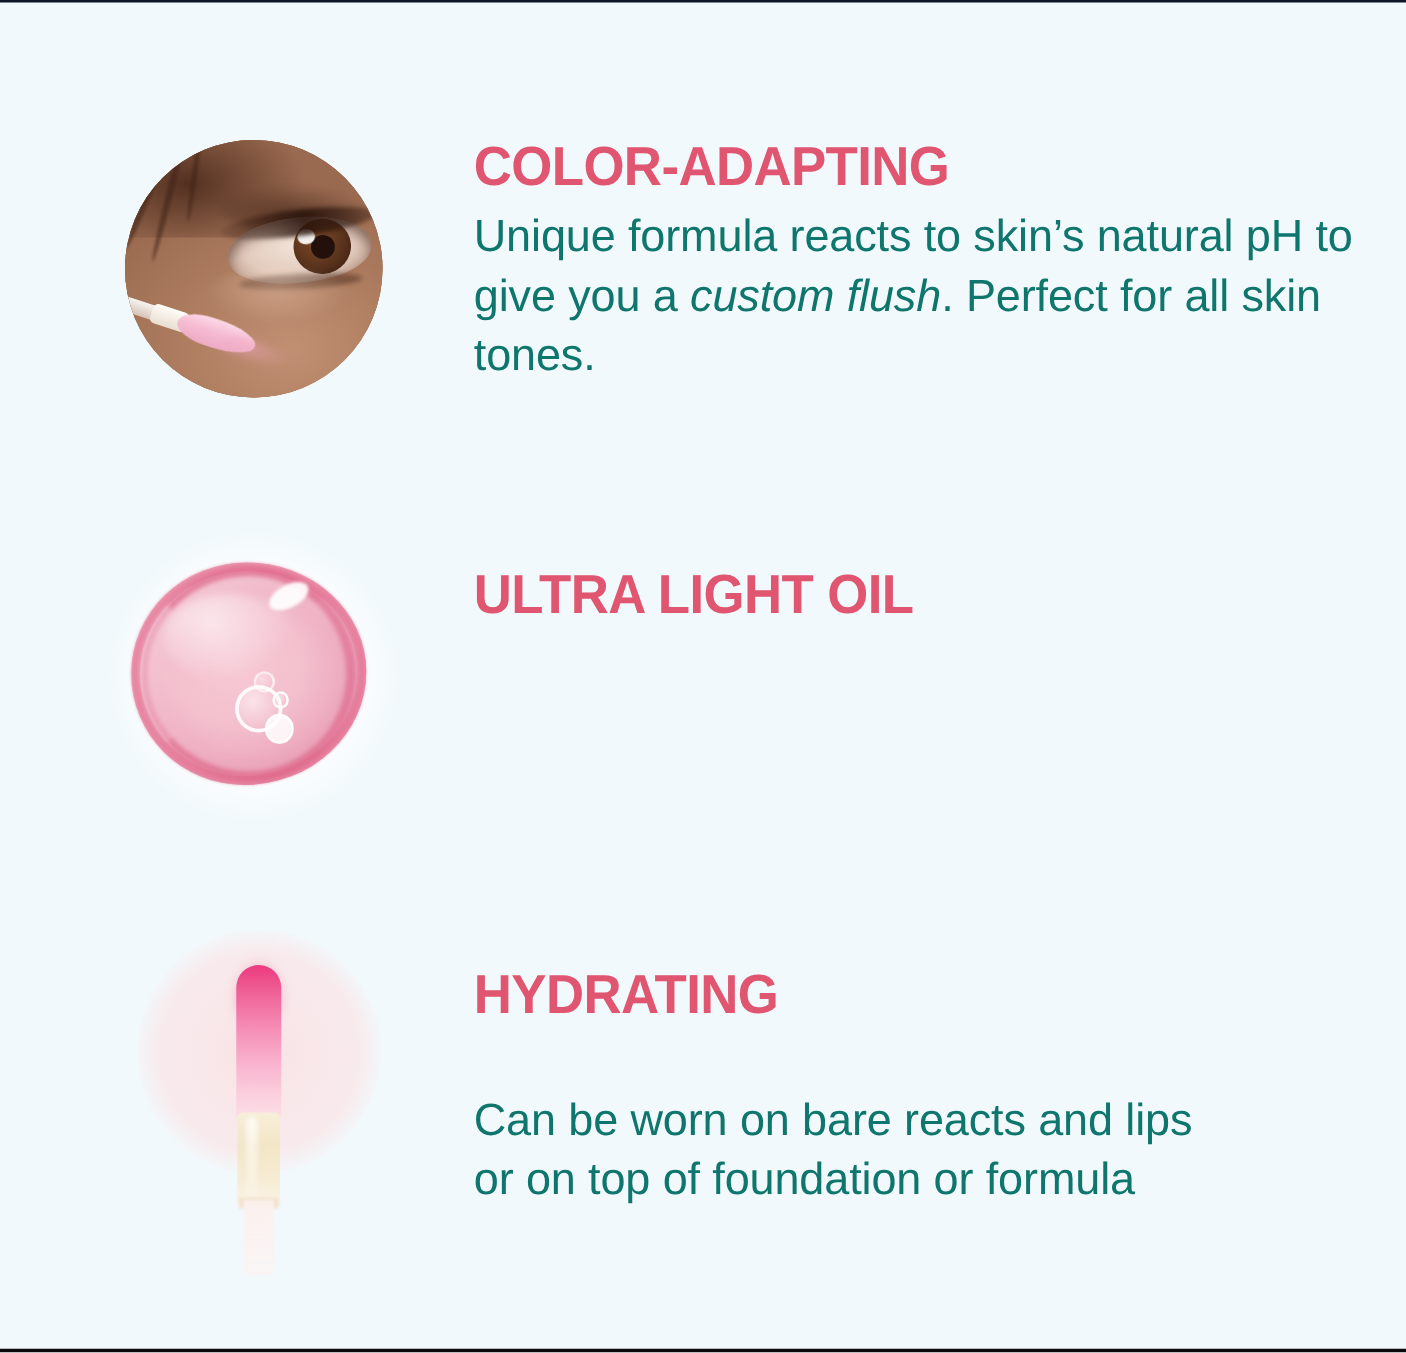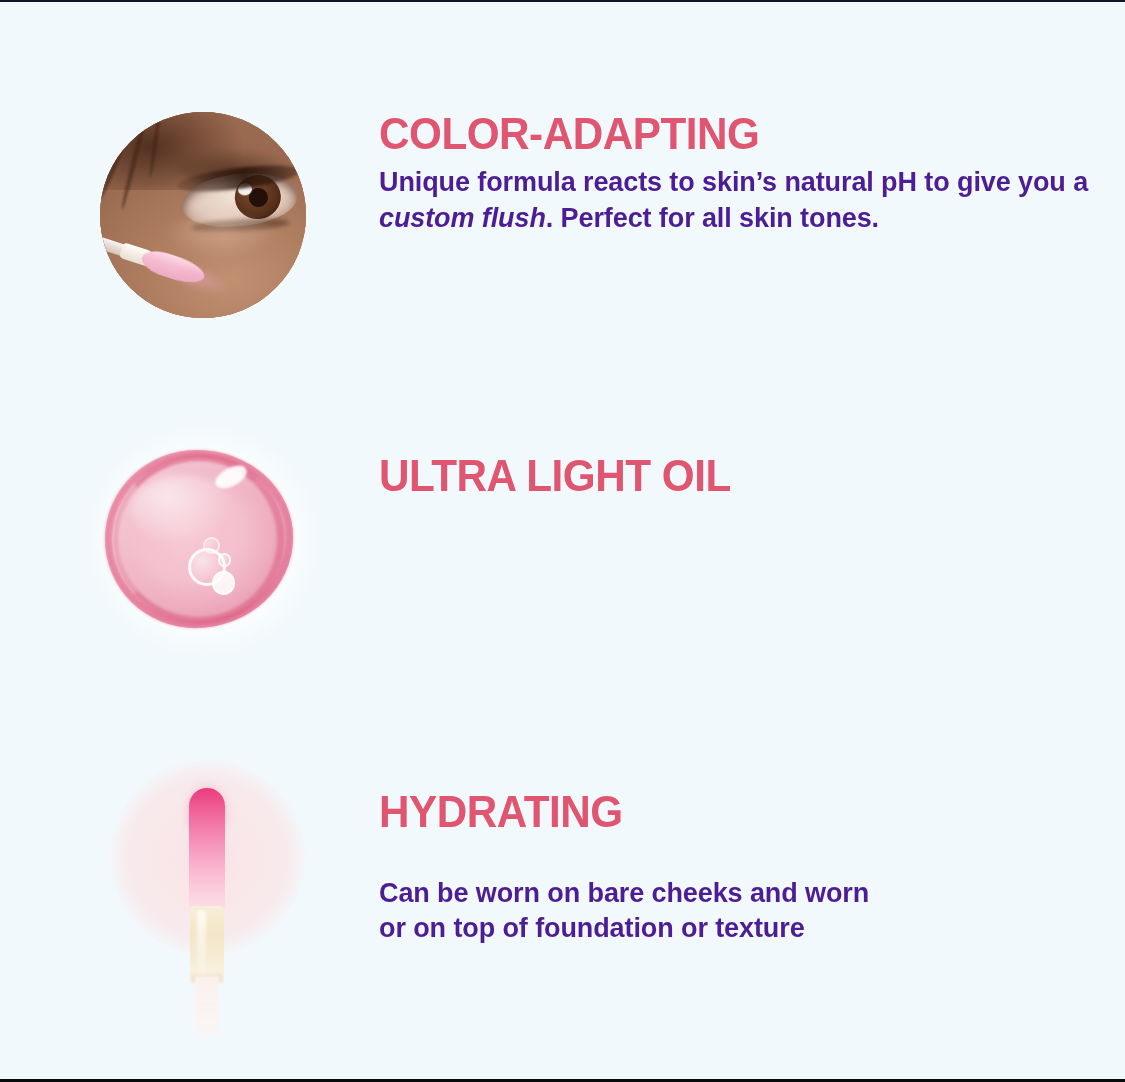--- a/index.html
+++ b/index.html
@@ -47,24 +47,24 @@
     font-weight: bold;
     color: #e0556f;
     letter-spacing: -0.5px;
     line-height: 1.0;
     font-size: 44px;
     transform: scaleX(0.96);
     transform-origin: left center;
   }
   .feature-body {
     margin: 0;
-    color: #4c1d95;
-    font-size: 27px;
+    color: #0f766e;
+    font-size: 36px;
     line-height: 1.32;
-    font-weight: 700;
+    font-weight: 400;
     letter-spacing: -0.1px;
   }
   .feature-body em {
     font-style: italic;
   }
 
   
   #block1 { top: 110px; height: 230px; }
   #block1 .feature-title { margin-bottom: 9px; }
 
@@ -277,21 +277,21 @@
     border-radius: 50%;
     border: 3px solid rgba(255,255,255,.9);
     background: radial-gradient(circle at 35% 32%, rgba(255,255,255,.55), rgba(255,255,255,.05) 70%);
   }
   .bubble.b1 { left: 44%; top: 55%; width: 17%; height: 18%; }
   .bubble.b2 { left: 57%; top: 68%; width: 10%; height: 11%; background: rgba(255,255,255,.85); border-width: 2px; }
   .bubble.b3 { left: 60%; top: 58%; width: 5%; height: 5.5%; border-width: 2px; }
   .bubble.b4 { left: 52%; top: 49%; width: 7%; height: 7%; border-width: 2px; opacity: .7; }
 
   
-  #block3 { top: 788px; height: 210px; }
+  #block3 { top: 772px; height: 210px; }
   #block3 .feature-title { margin-bottom: 6px; }
 
   .wand-wrap {
     position: absolute;
     left: 105px;
     top: -30px;
     width: 200px;
     height: 250px;
   }
   .wand-halo {
@@ -422,17 +422,17 @@
           <div class="wand-tip"></div>
           <div class="wand-collar"></div>
           <div class="wand-collar-gloss"></div>
           <div class="wand-band"></div>
           <div class="wand-stem"></div>
         </div>
       </div>
     </div>
     <div class="copy">
       <h2 class="feature-title">HYDRATING</h2>
-      <p class="feature-body"><br><span>Can be worn on bare cheeks and worn</span><br><span>or on top of foundation or texture</span></p>
+      <p class="feature-body"><br><span>Can be worn on bare reacts and lips</span><br><span>or on top of foundation or formula</span></p>
     </div>
   </div>
 
 </div>
 
 </body></html>

